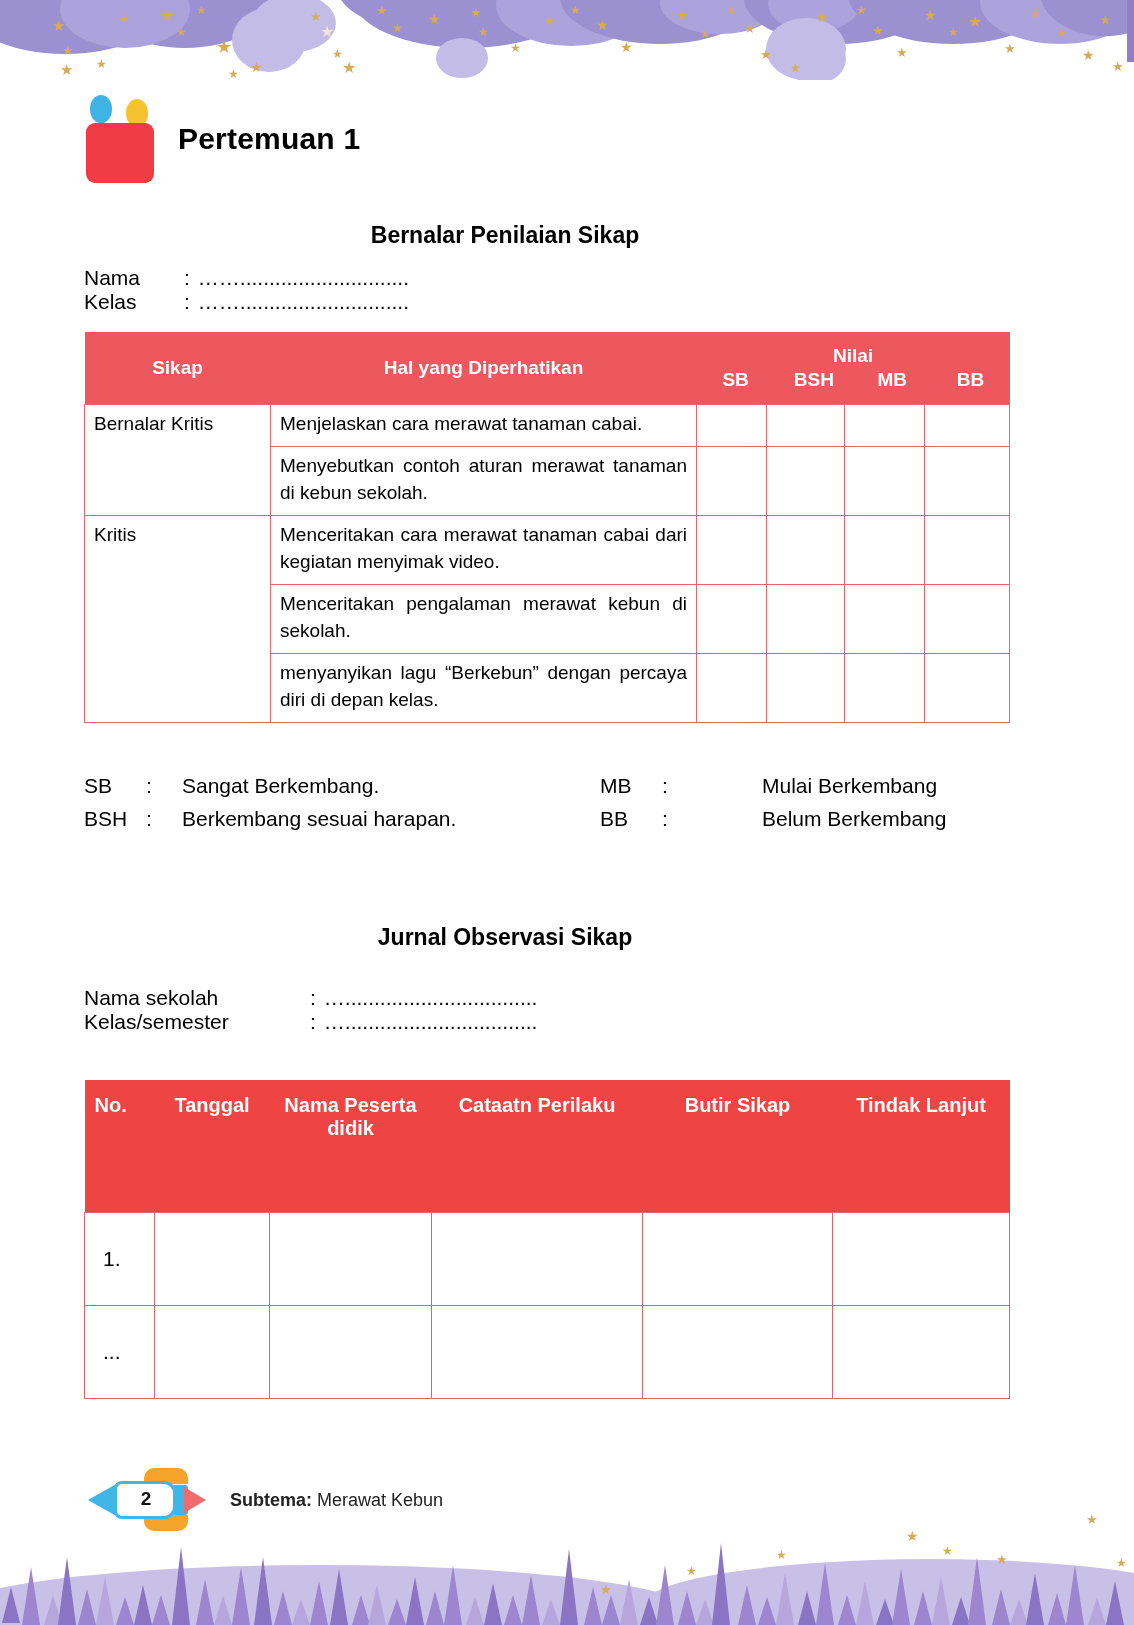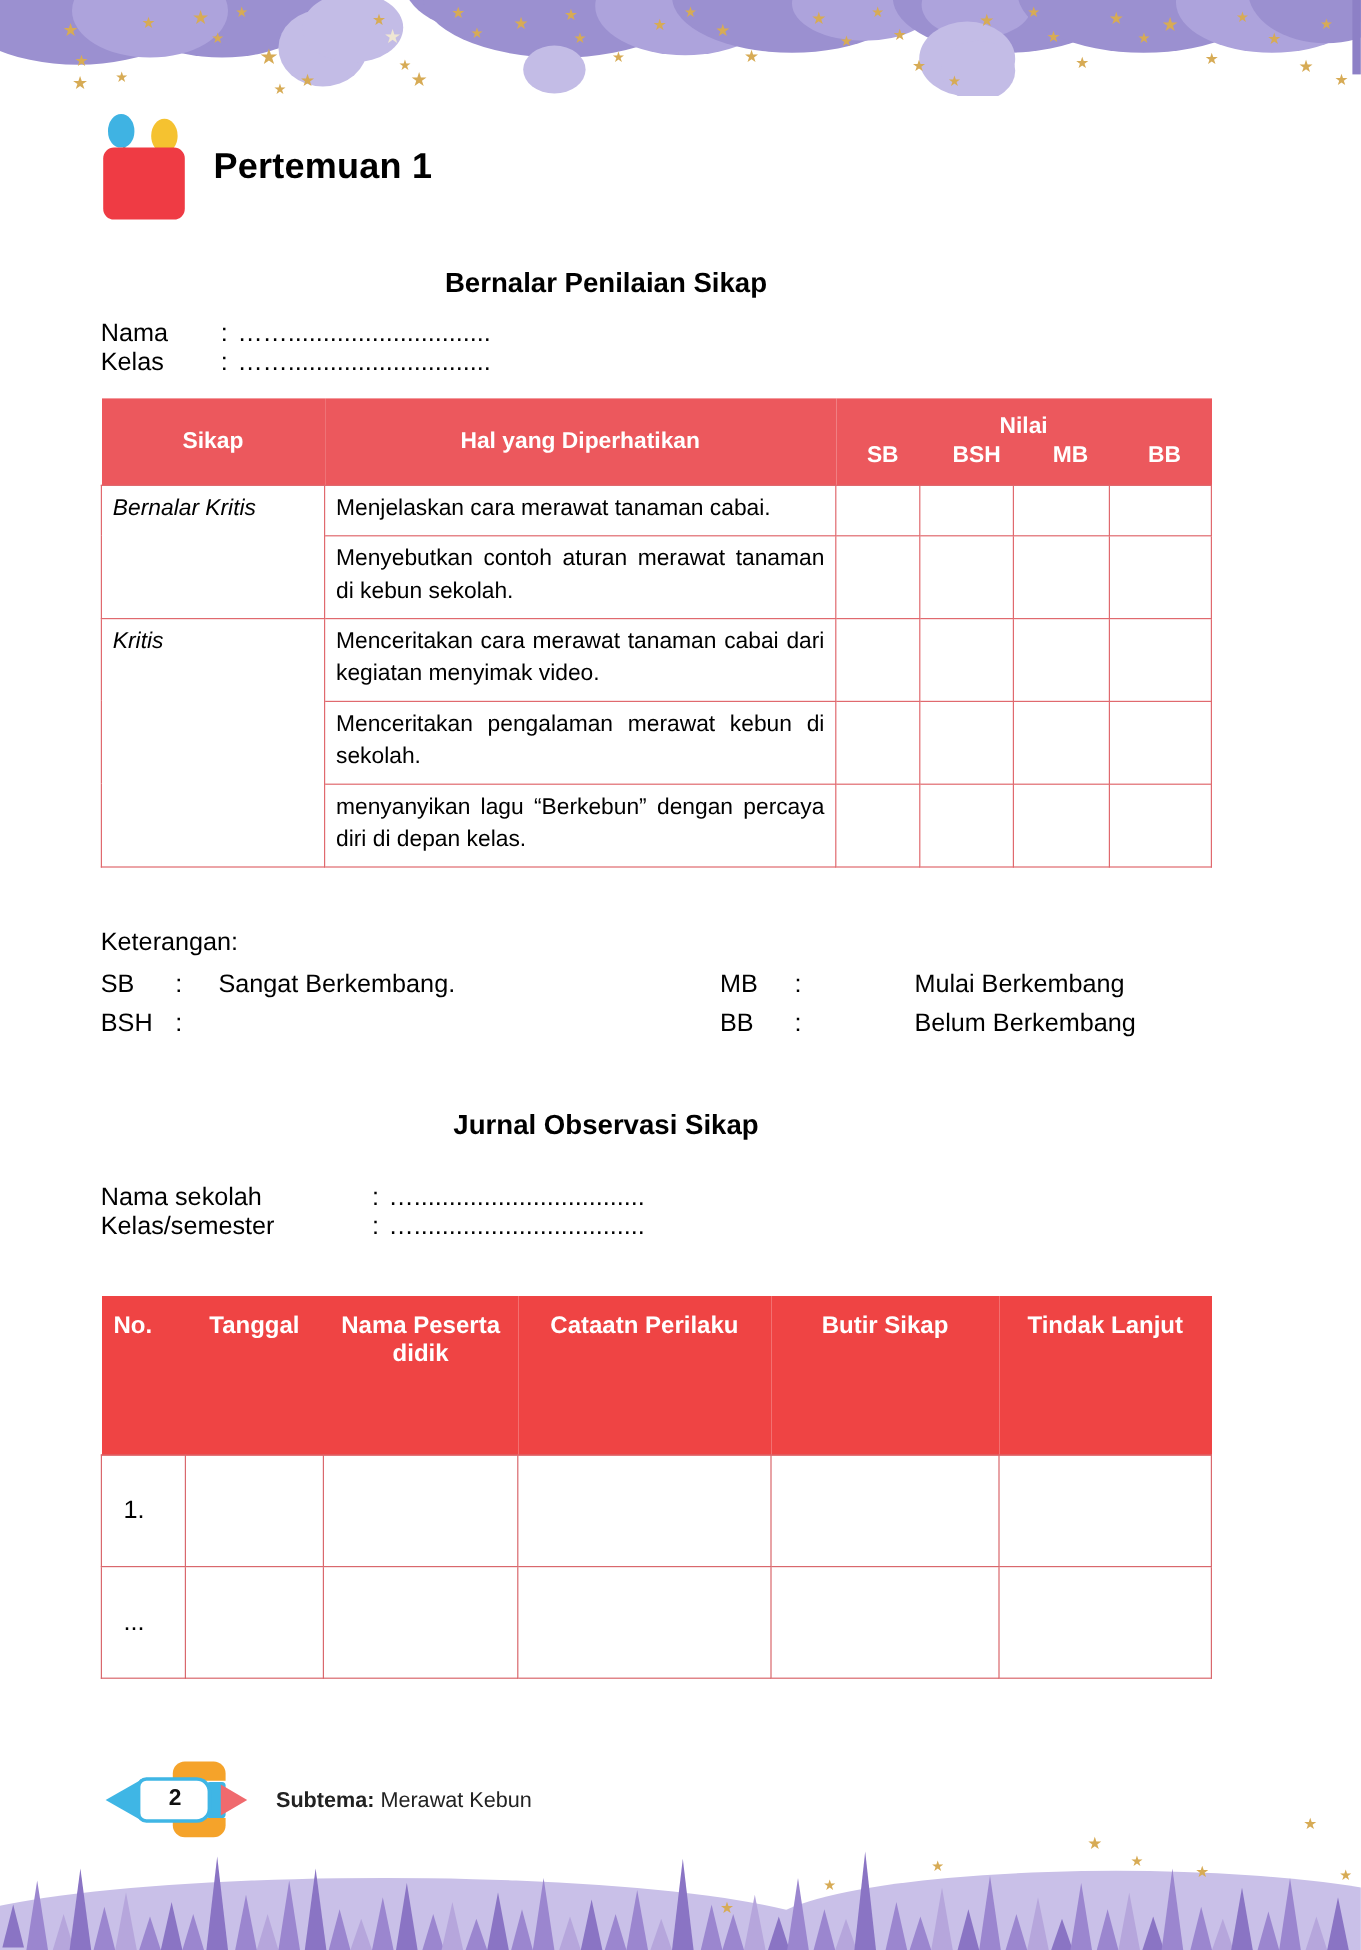--- a/index.html
+++ b/index.html
@@ -62,21 +62,21 @@
   }
   #tbl-sikap .hd-sikap{height:72px;}
   #tbl-sikap .nilai-wrap{height:72px;display:flex;flex-direction:column;justify-content:center;}
   #tbl-sikap .nilai-top{text-align:center;padding-bottom:2px;}
   #tbl-sikap .nilai-sub{display:flex;}
   #tbl-sikap .nilai-sub span{flex:1;text-align:center;}
   #tbl-sikap tbody td{
     border:1px solid #e0696e;font-size:19px;padding:6px 9px 8px 9px;
     vertical-align:top;line-height:1.42;
   }
-  #tbl-sikap tbody td.c-sikap{border-left:1px solid #e0696e;font-style:italic;}
+  #tbl-sikap tbody td.c-sikap{border-left:1px solid #e0696e;}
   #tbl-sikap tbody td.c-hal{text-align:justify;text-justify:inter-word;}
   #tbl-sikap tbody td.c-mark{padding:0;}
 
   
   #keterangan{position:absolute;left:84px;top:770px;font-size:21px;line-height:1.55;}
   #keterangan .k-title{margin-bottom:2px;}
   .k-row{display:flex;}
   .k-left{display:flex;width:516px;}
   .k-right{display:flex;}
   .k-abbr{width:62px;}
@@ -264,37 +264,37 @@
       <td class="c-hal">menyanyikan lagu “Berkebun” dengan percaya diri di depan kelas.</td>
       <td class="c-mark"></td>
       <td class="c-mark"></td>
       <td class="c-mark"></td>
       <td class="c-mark"></td>
     </tr>
   </tbody>
 </table>
 
 <div id="keterangan">
-  <div class="k-title">Keterangan:</div>
   <div class="k-row">
     <div class="k-left">
       <span class="k-abbr">SB</span>
       <span class="k-colon">:</span>
       <span>Sangat Berkembang.</span>
     </div>
     <div class="k-right">
       <span class="k-abbr2">MB</span>
       <span class="k-colon2">:</span>
       <span>Mulai Berkembang</span>
     </div>
   </div>
   <div class="k-row">
     <div class="k-left">
       <span class="k-abbr">BSH</span>
       <span class="k-colon">:</span>
+      <span>Berkembang sesuai harapan.</span>
     </div>
     <div class="k-right">
       <span class="k-abbr2">BB</span>
       <span class="k-colon2">:</span>
       <span>Belum Berkembang</span>
     </div>
   </div>
 </div>
 
 <div id="jurnal-title" class="section-title">Jurnal Observasi Sikap</div>

